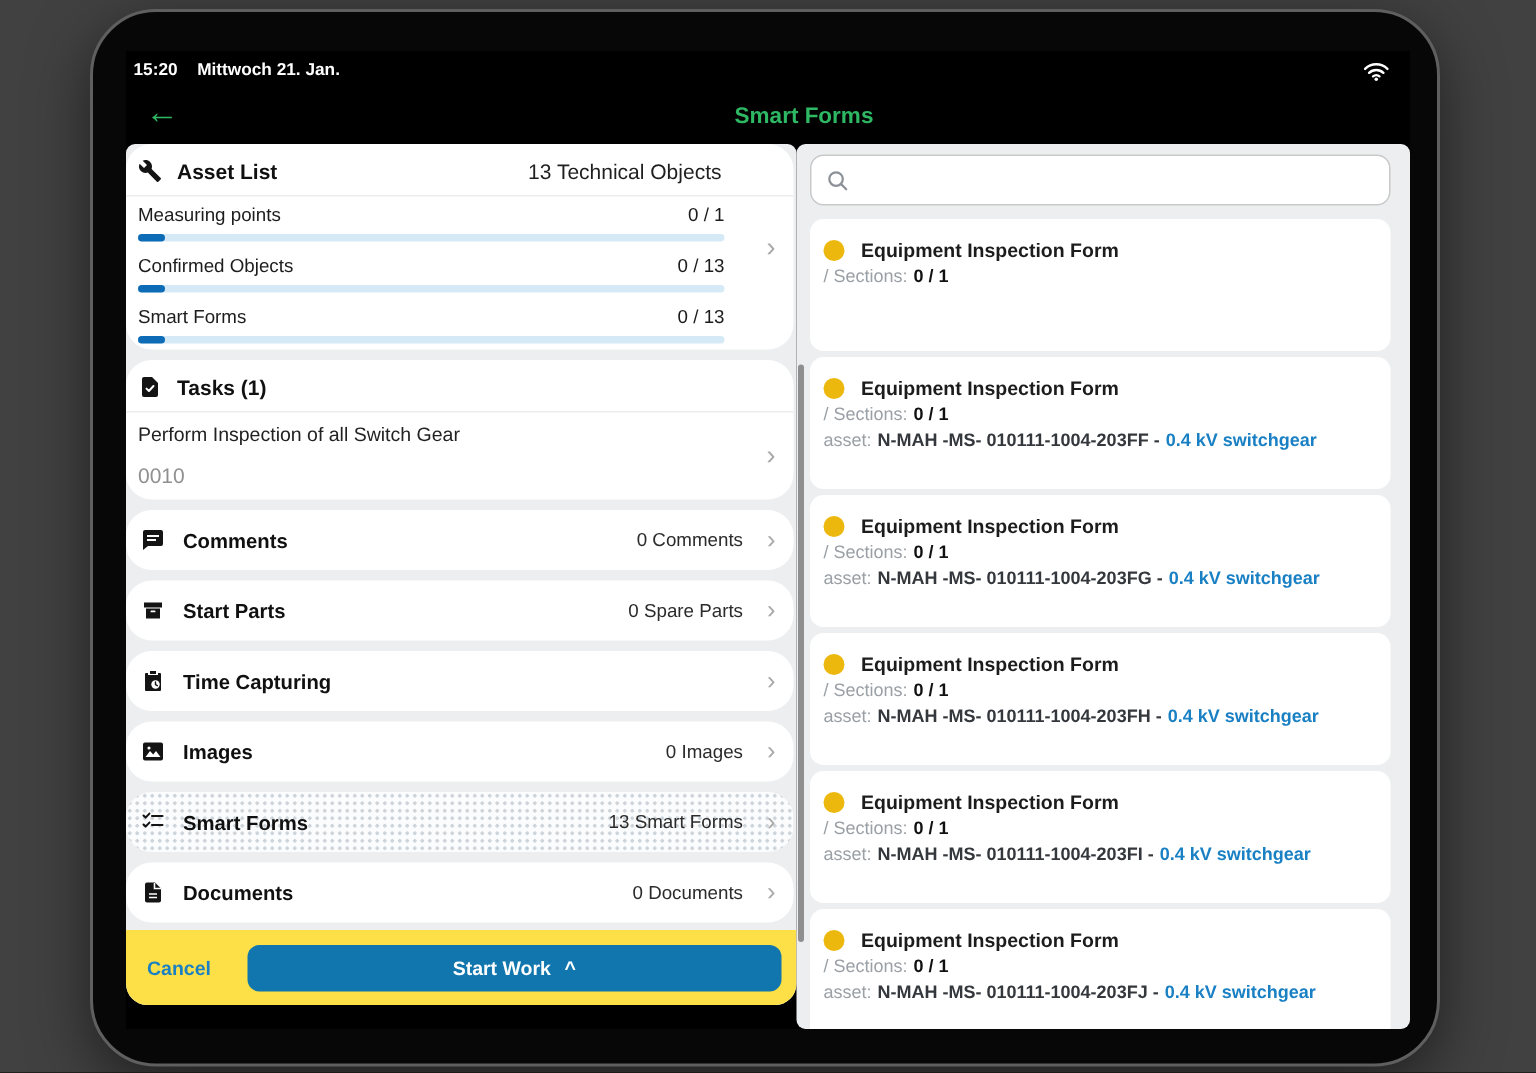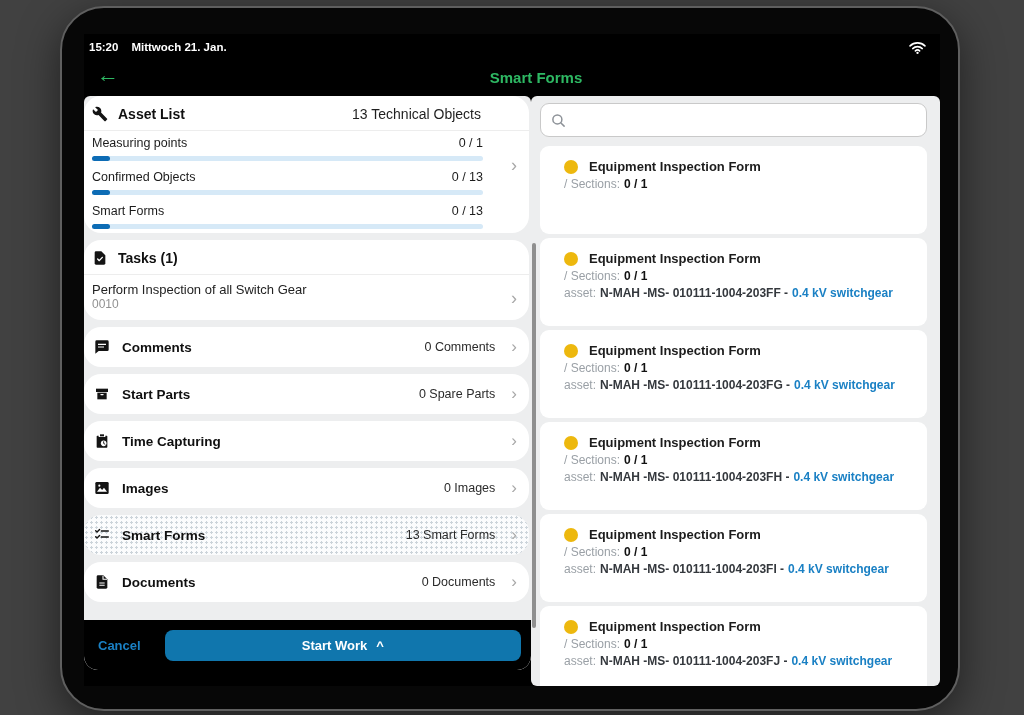--- a/index.html
+++ b/index.html
@@ -34,43 +34,43 @@
   .card-header .right-txt{margin-left:auto;font-size:14px;color:#1f1f1f;margin-right:36px;}
   .progress-row{padding:5px 46px 4px 8px;cursor:pointer;}
   .pr-top{display:flex;font-size:12.5px;color:#1c1c1c;line-height:15px;}
   .pr-top .val{margin-left:auto;}
   .track{margin-top:5px;height:5px;background:var(--progress-track);border-radius:3px;}
   .fill{width:18px;height:5px;background:var(--progress-blue);border-radius:3px;}
   .asset-chevron,.row-chevron{position:absolute;right:12px;top:50%;transform:translateY(-50%);
               color:#a8a8a8;font-size:18px;cursor:pointer;}
   .task-row{padding:7px 40px 9px 8px;position:relative;cursor:pointer;}
   .task-title{font-size:13px;color:#222;line-height:15px;}
-  .task-sub{font-size:12px;color:#909090;margin-top:0;line-height:14px;}
+  .task-sub{font-size:14px;color:#909090;margin-top:13px;line-height:14px;}
   .menu-row{height:40px;display:flex;align-items:center;padding:0 12px 0 10px;cursor:pointer;}
   .menu-label{font-weight:700;font-size:13.5px;margin-left:12px;color:#101010;}
   .menu-count{margin-left:auto;font-size:12.5px;color:#2b2b2b;}
   .menu-chevron{margin-left:16px;color:#a8a8a8;font-size:17px;}
   .highlight{background-color:#fbfcfd;
              background-image:radial-gradient(circle,#ccd4da 1px,transparent 1.2px);
              background-size:5px 5px;}
-  .footer-bar{height:50px;background:#000000;border-radius:0 0 14px 14px;display:flex;align-items:center;
+  .footer-bar{height:50px;background:#fde047;border-radius:0 0 14px 14px;display:flex;align-items:center;
               padding:0 10px 0 14px;}
   .cancel{color:var(--accent-blue);font-weight:700;font-size:13px;cursor:pointer;}
   .start-btn{flex:1;margin-left:24px;height:31px;background:var(--button-blue);color:#fff;border:none;
              border-radius:8px;font-weight:700;font-size:13px;display:flex;align-items:center;
              justify-content:center;gap:9px;cursor:pointer;font-family:inherit;}
   .caret{font-size:13px;font-weight:700;}
   
   .right-sheet{position:absolute;left:447px;top:0;width:409px;height:590px;background:var(--sheet-bg);
                padding:7px 13px 0 9px;border-radius:6px;overflow:hidden;}
   .search-box{height:34px;background:#fff;border:1px solid #c9c9c9;border-radius:9px;display:flex;
               align-items:center;padding:0 10px;margin-bottom:9px;}
   .search-box input{border:none;outline:none;flex:1;font-size:13px;margin-left:8px;background:transparent;
               font-family:inherit;}
-  .form-card{height:88px;background:#fff;border-radius:9px;margin-bottom:4px;padding:13px 14px 0 24px;cursor:pointer;}
+  .form-card{height:88px;background:#fff;border-radius:9px;margin-bottom:4px;padding:13px 14px 0 9px;cursor:pointer;}
   .fc-head{display:flex;align-items:center;}
   .dot{width:14px;height:14px;border-radius:50%;background:var(--dot-yellow);flex:none;}
   .fc-title{font-weight:700;font-size:13px;margin-left:11px;color:#1c1c1c;}
   .fc-line{margin-top:3px;font-size:12px;color:#1c1c1c;white-space:nowrap;}
   .fc-line .muted{color:#9aa0a6;margin-right:4px;}
   .fc-line b{font-weight:700;color:#111;}
   .asset-id{color:#34383d;font-weight:600;margin-right:4px;}
   .asset-link{color:var(--accent-blue);font-weight:700;text-decoration:none;cursor:pointer;}
   .scroll-thumb{position:absolute;left:448px;top:147px;width:4px;height:385px;background:#8f8f8f;
                 border-radius:2px;z-index:5;}

